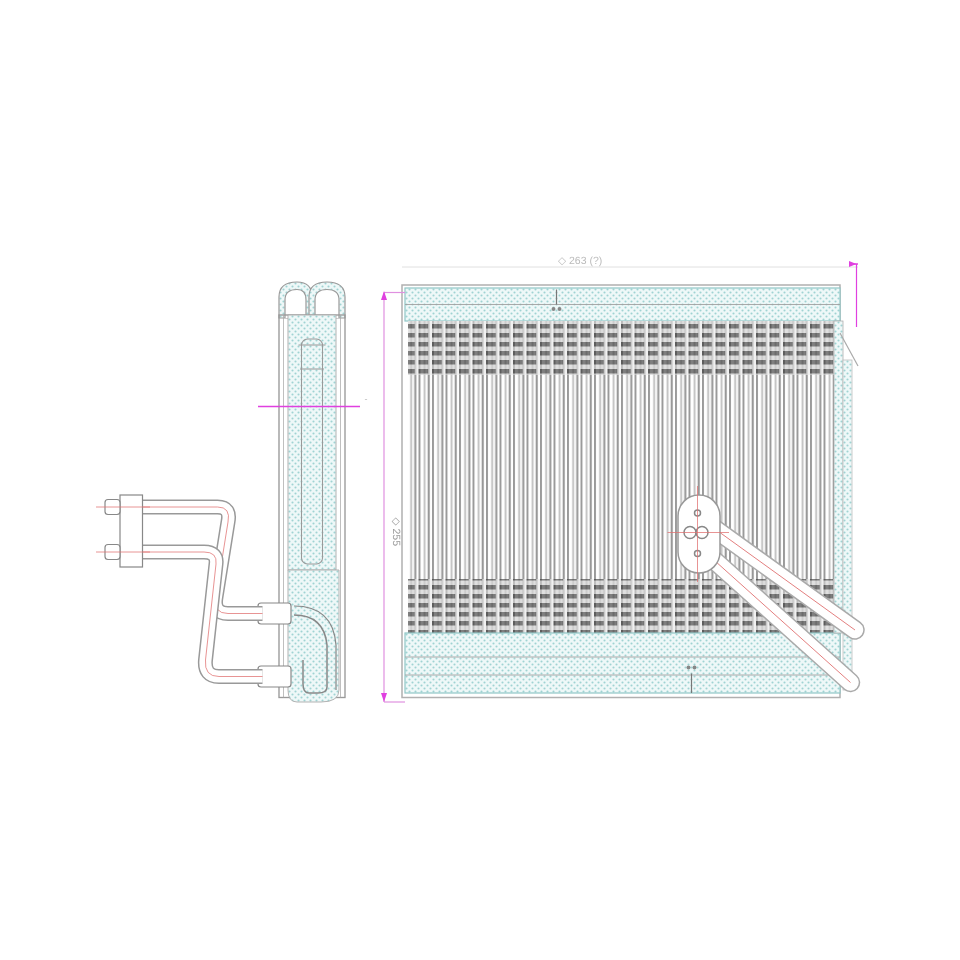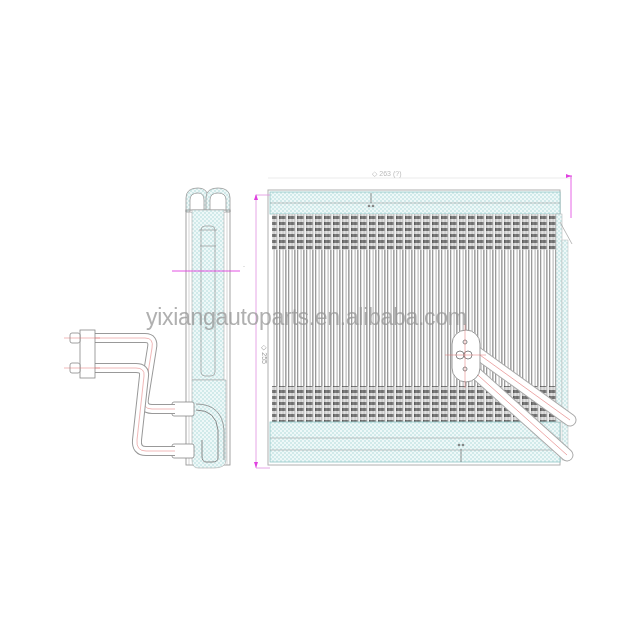--- a/index.html
+++ b/index.html
@@ -131,14 +131,13 @@
     <g>
       <rect x="80" y="330" width="15" height="48" fill="#fff" stroke="#888" stroke-width="0.8"></rect>
       <rect x="70" y="333" width="10" height="10" rx="2" fill="#fff" stroke="#888" stroke-width="0.8"></rect>
       <rect x="70" y="363" width="10" height="10" rx="2" fill="#fff" stroke="#888" stroke-width="0.8"></rect>
       <line x1="64" y1="338" x2="100" y2="338" stroke="#e07070" stroke-width="0.5"></line>
       <line x1="64" y1="368" x2="100" y2="368" stroke="#e07070" stroke-width="0.5"></line>
     </g>
   </g>
 </svg>
 
-<div class="watermark">yixiangautoparts.en.alibaba.com</div>
 </div>
 
 </body></html>

